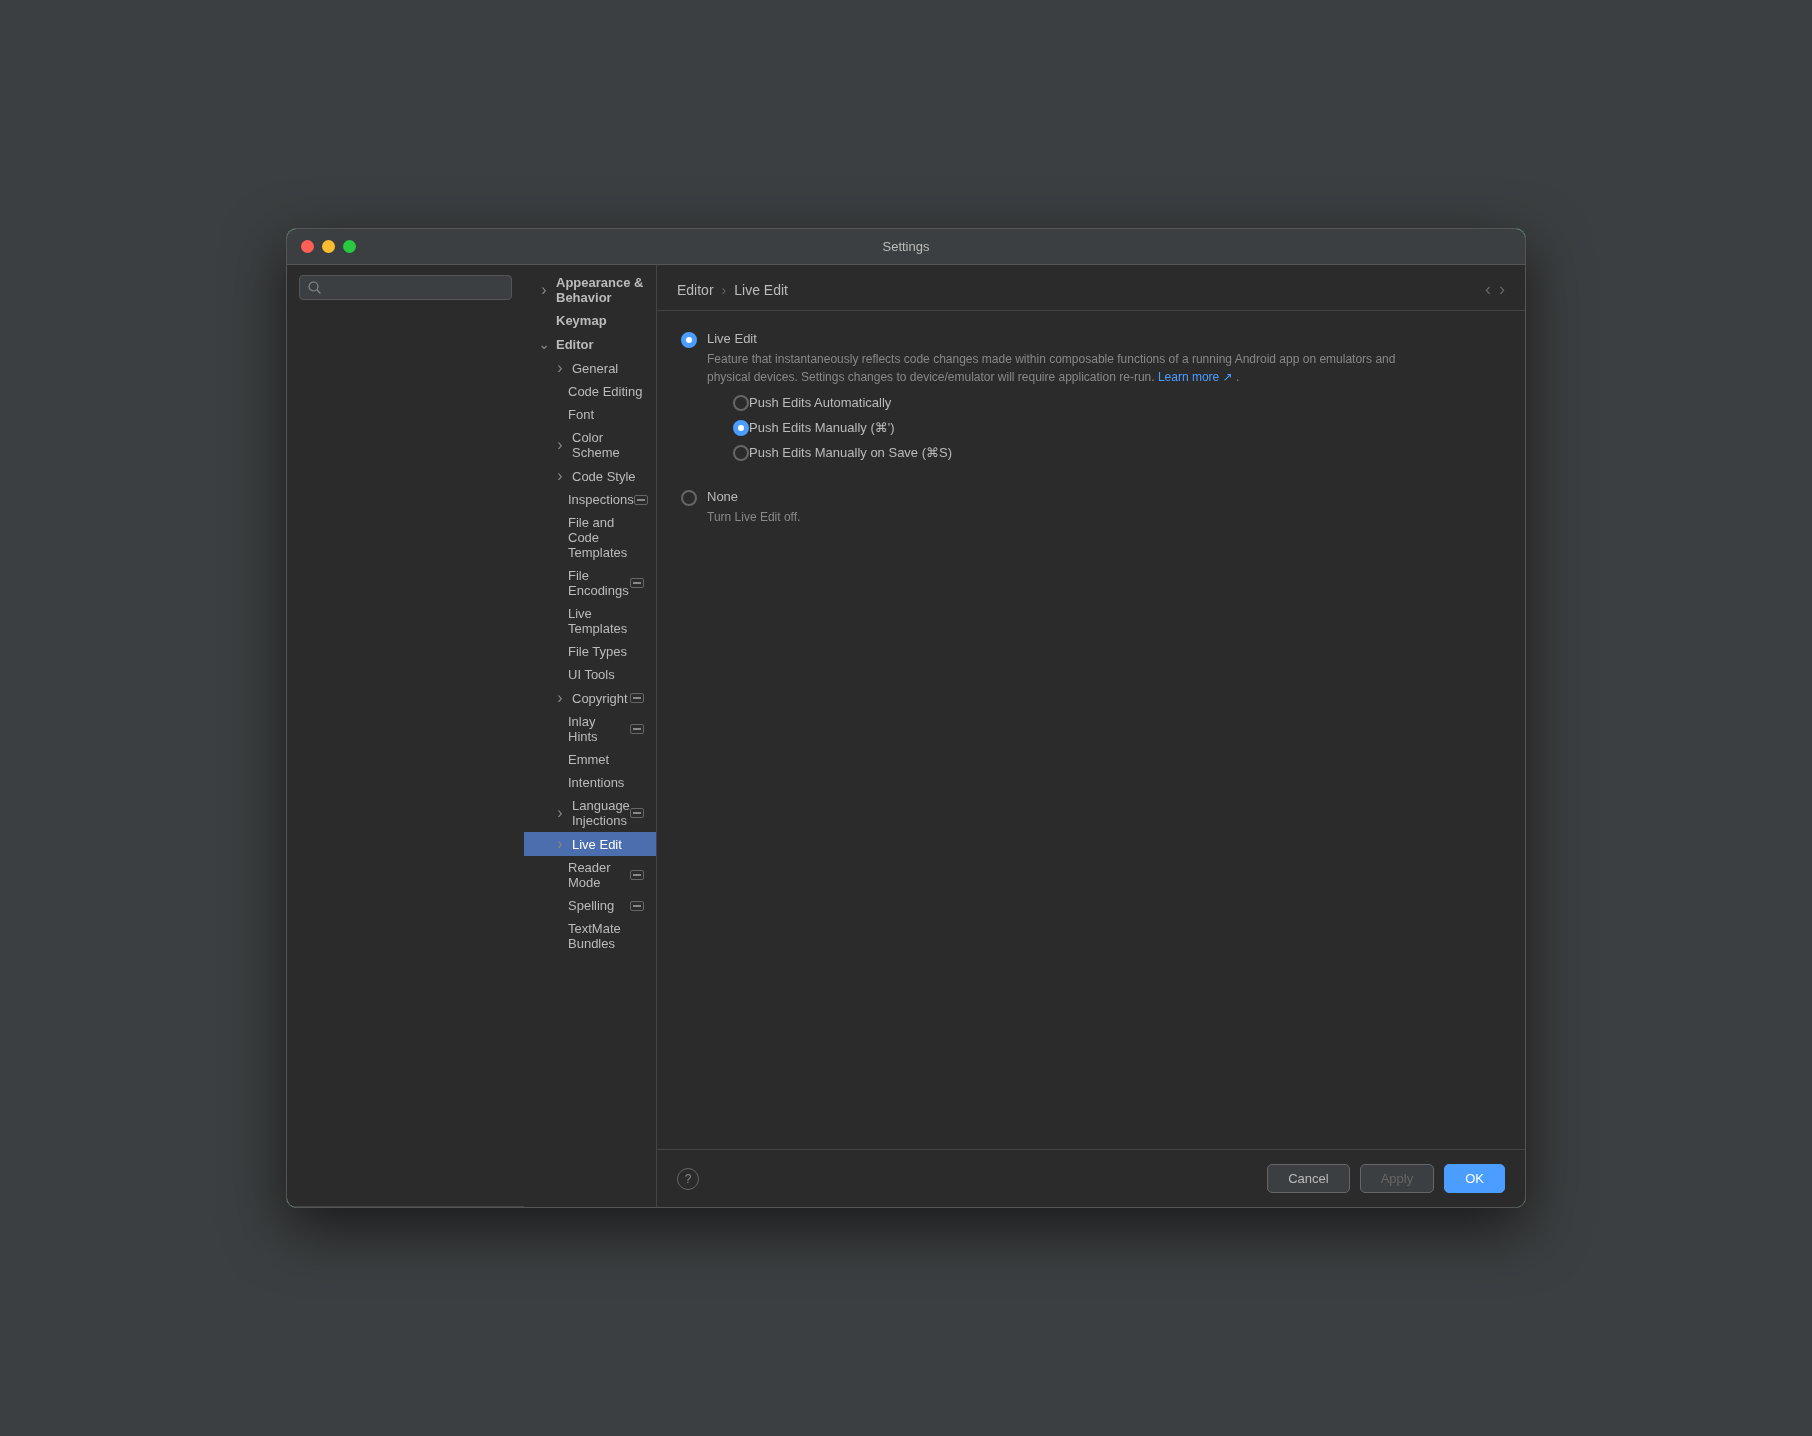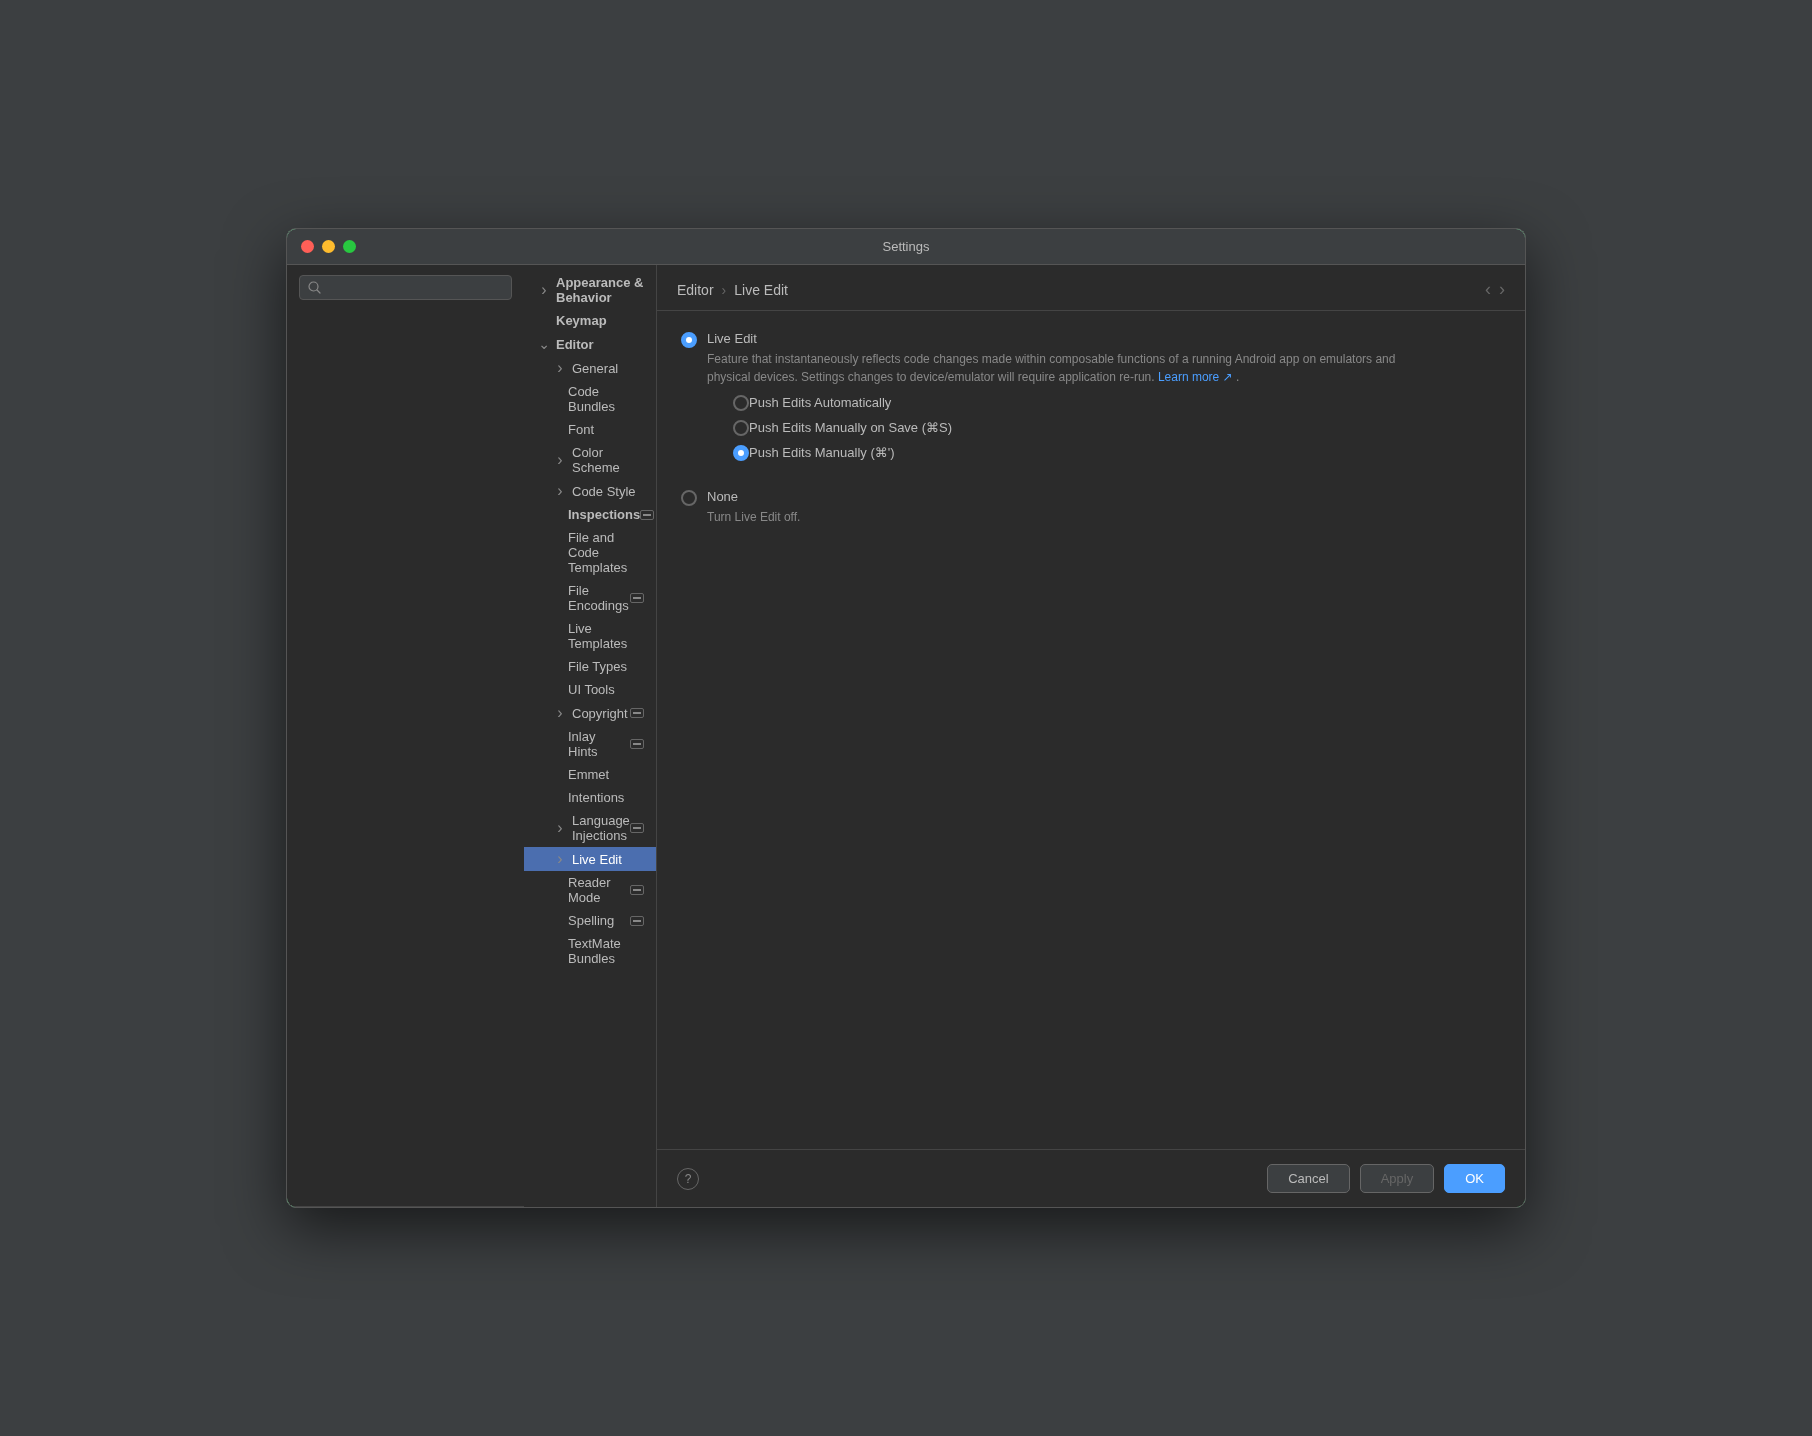--- a/index.html
+++ b/index.html
@@ -350,42 +350,42 @@
         </div>
 
         <div class="nav-item" style="padding-left:28px;">
           <span class="chevron">
               <span class="chevron-right"></span>
             </span>
           <span>General</span>
         </div>
 
         <div class="nav-item" style="padding-left:44px;">
-          <span>Code Bundles</span>
+          <span>Code Editing</span>
         </div>
 
         <div class="nav-item" style="padding-left:44px;">
           <span>Font</span>
         </div>
 
         <div class="nav-item" style="padding-left:28px;">
           <span class="chevron">
               <span class="chevron-right"></span>
             </span>
           <span>Color Scheme</span>
         </div>
 
         <div class="nav-item" style="padding-left:28px;">
           <span class="chevron">
               <span class="chevron-right"></span>
             </span>
           <span>Code Style</span>
         </div>
 
-        <div class="nav-item" style="padding-left:44px;font-weight:bold;">
+        <div class="nav-item" style="padding-left:44px;">
           <span>Inspections</span>
           <span class="badge-icon"></span>
         </div>
 
         <div class="nav-item" style="padding-left:44px;">
           <span>File and Code Templates</span>
         </div>
 
         <div class="nav-item" style="padding-left:44px;">
           <span>File Encodings</span>
@@ -481,26 +481,26 @@
                 <span class="link">Learn more ↗</span>
                 <span>.</span>
               </div>
 
               <div class="suboptions">
                 <div class="suboption">
                   <div class="radio-btn"></div>
                   <span class="option-label">Push Edits Automatically</span>
                 </div>
                 <div class="suboption">
+                  <div class="radio-btn checked"></div>
+                  <span class="option-label">Push Edits Manually (⌘')</span>
+                </div>
+                <div class="suboption">
                   <div class="radio-btn"></div>
                   <span class="option-label">Push Edits Manually on Save (⌘S)</span>
-                </div>
-                <div class="suboption">
-                  <div class="radio-btn checked"></div>
-                  <span class="option-label">Push Edits Manually (⌘')</span>
                 </div>
               </div>
             </div>
           </div>
         </div>
 
         <div class="option-group">
           <div class="radio-option">
             <div class="radio-btn"></div>
             <div>

